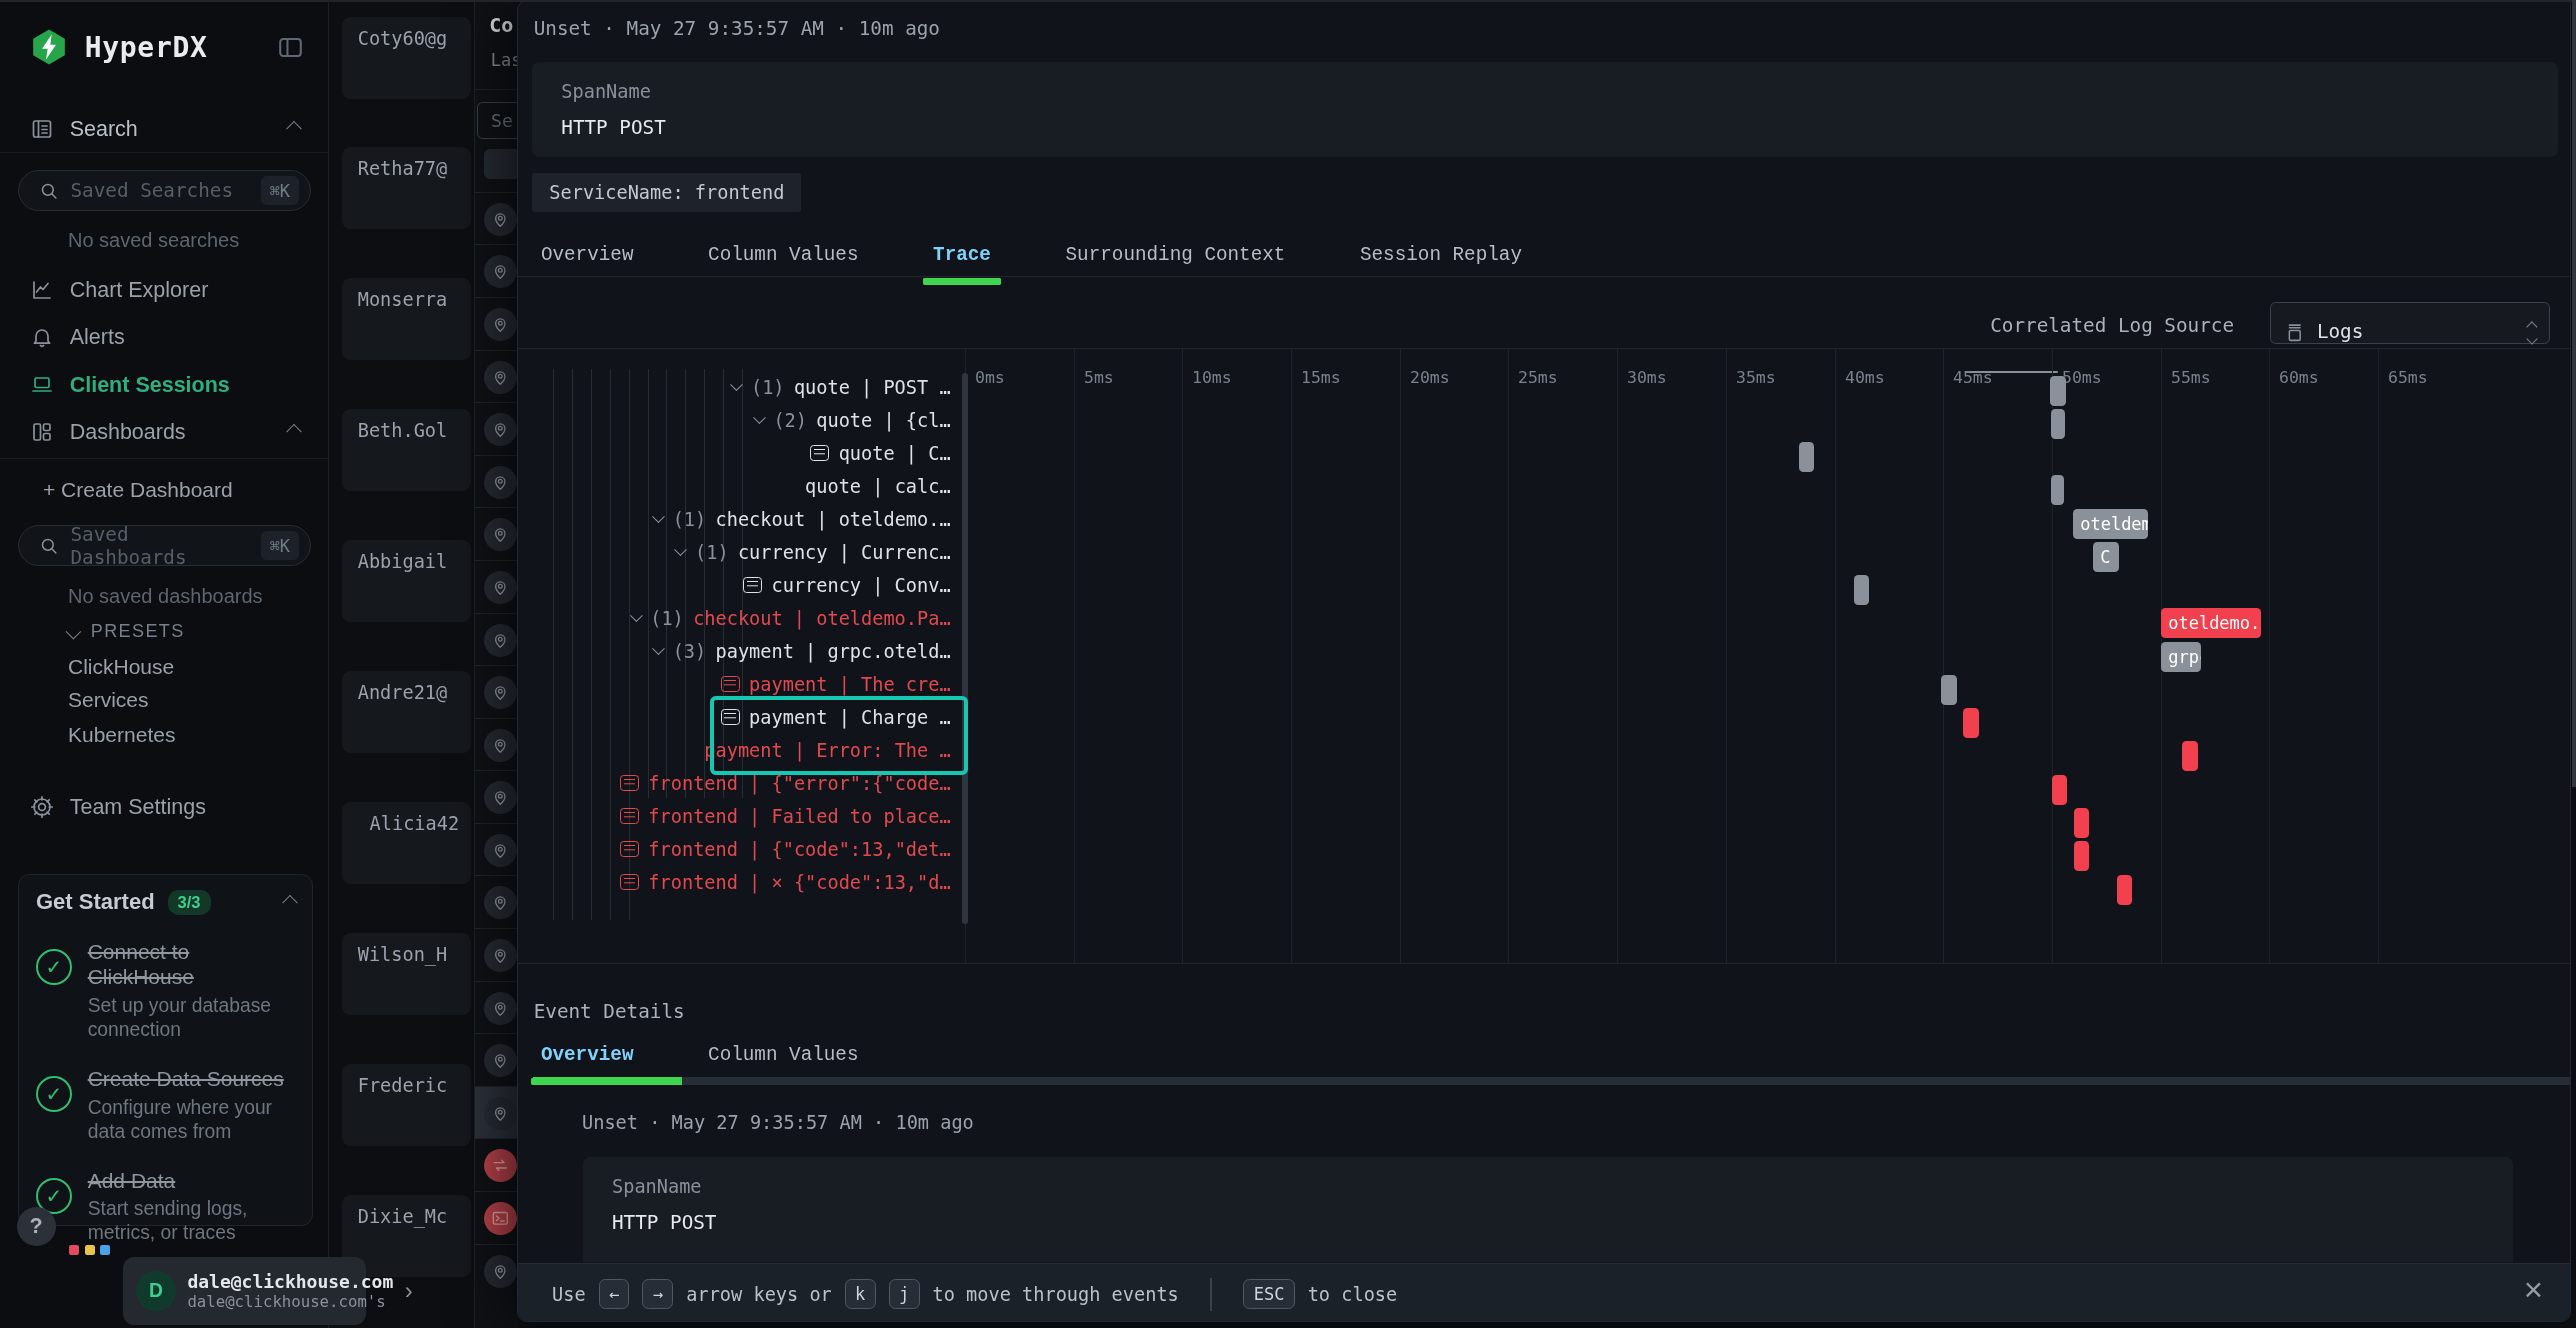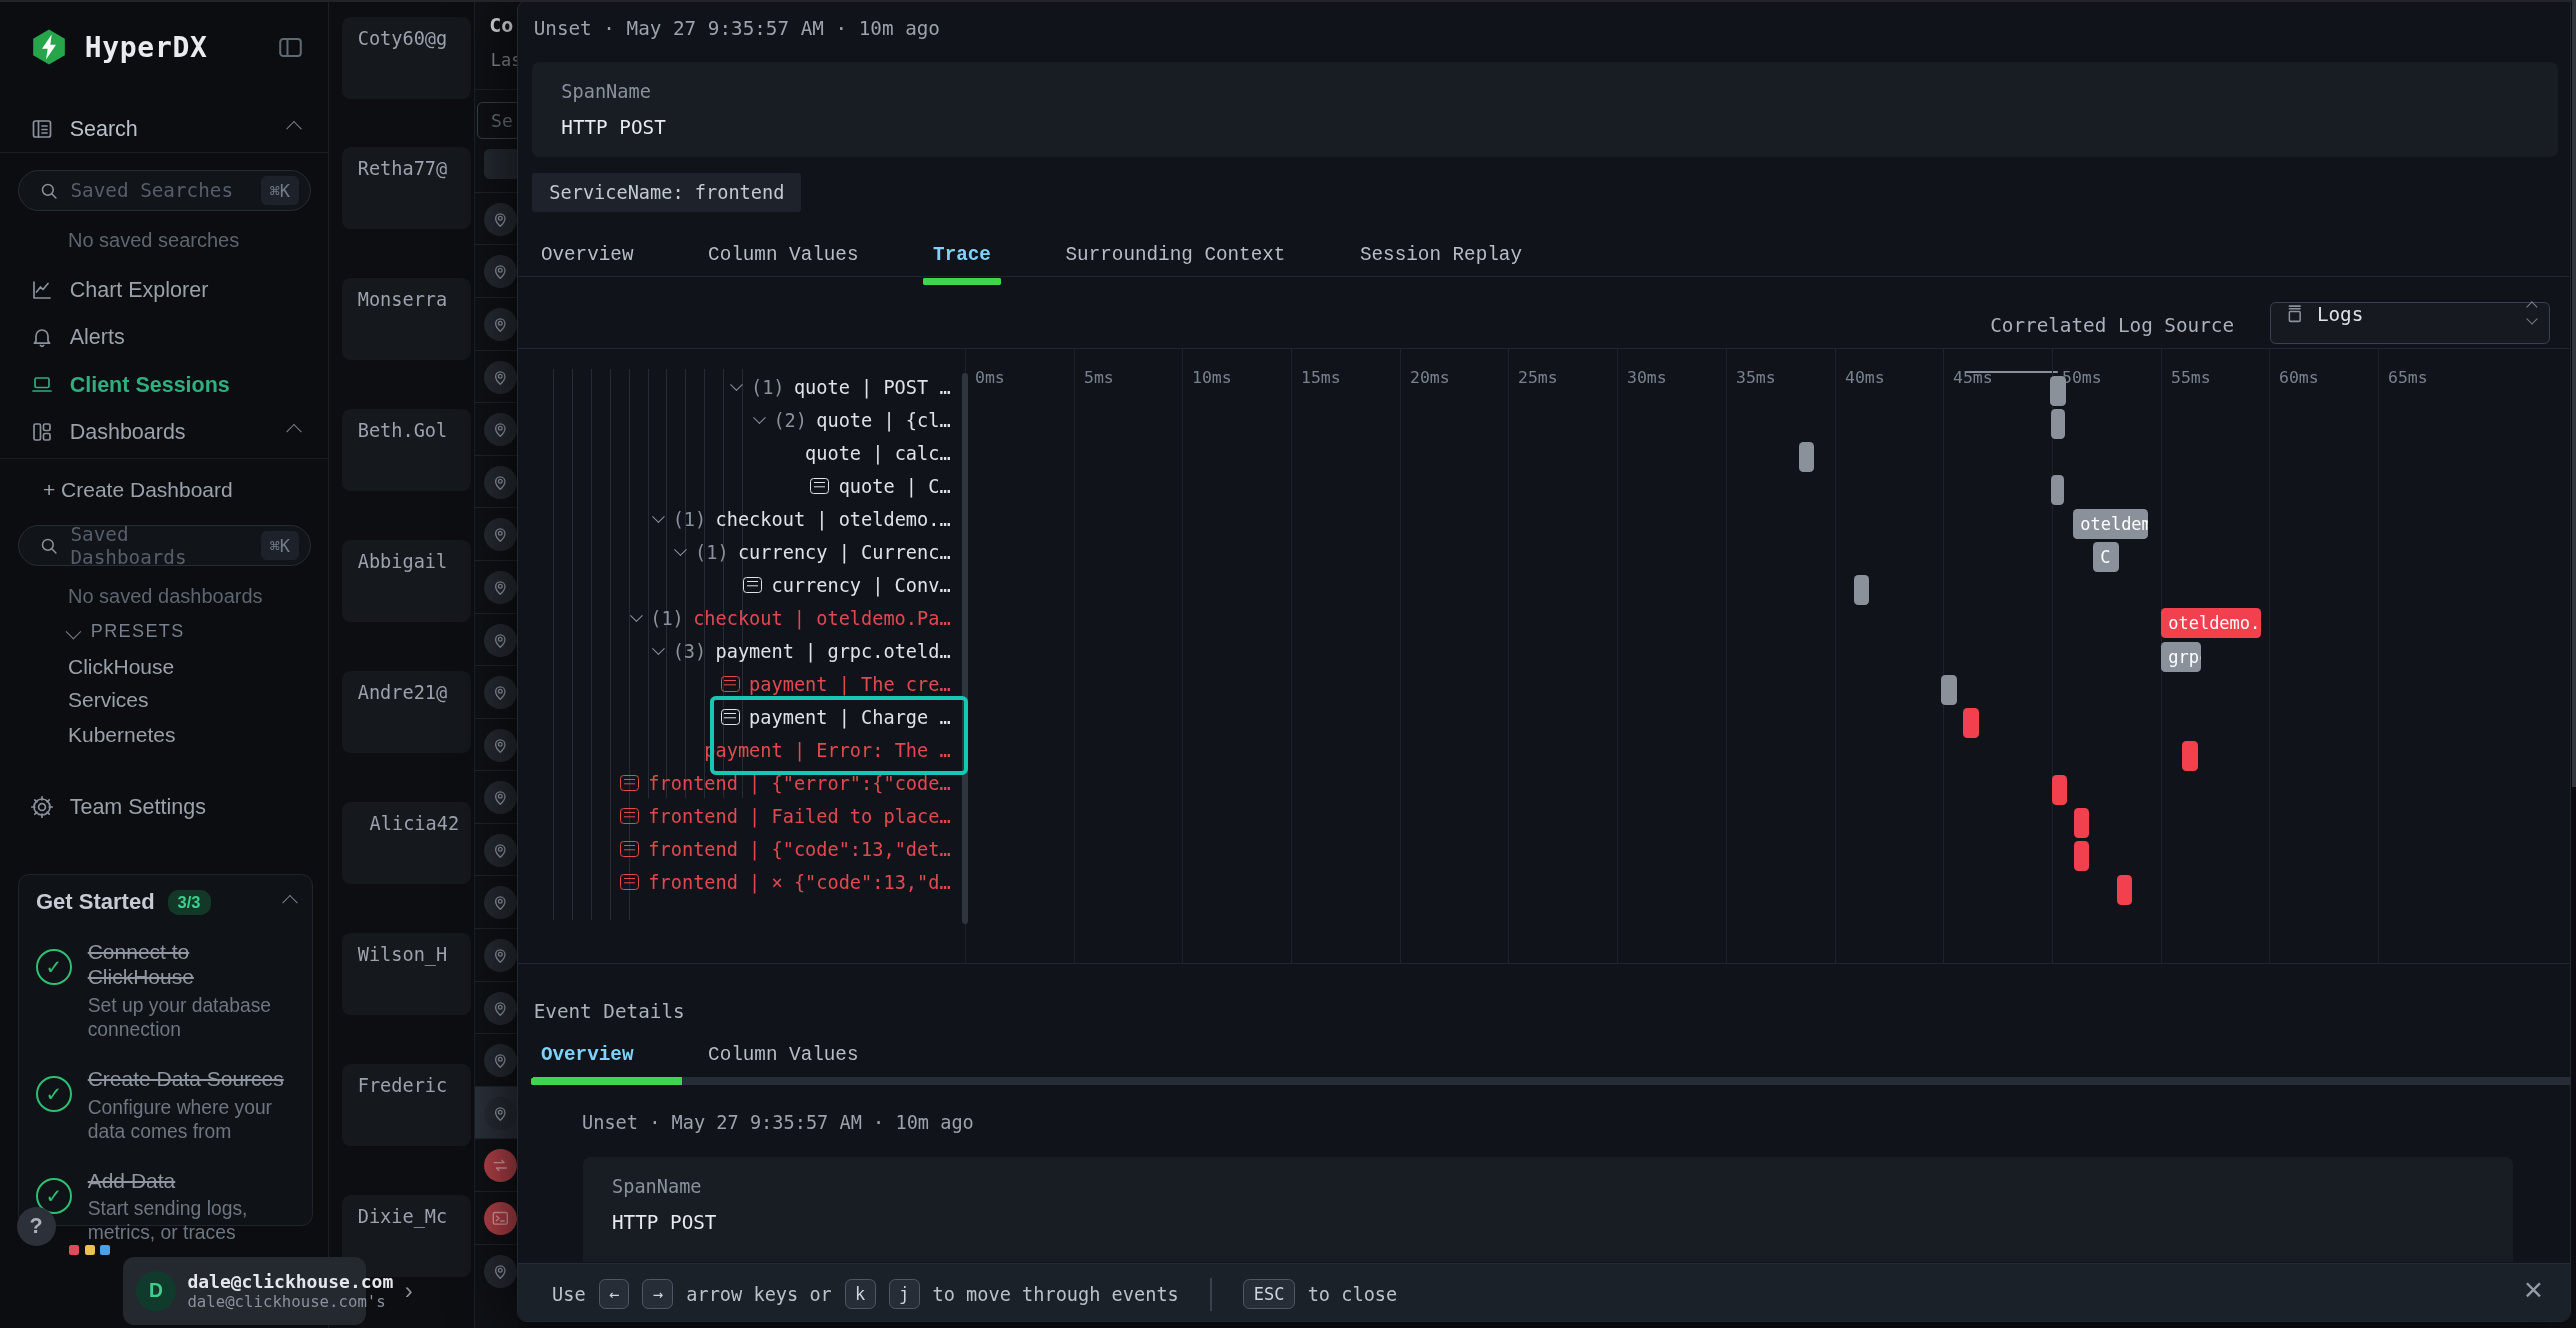--- a/index.html
+++ b/index.html
@@ -97,21 +97,21 @@
   .tab.active { color:#7dd3fc; font-weight:bold; }
   .tab.active::after { content:""; position:absolute; left:-5.7px; right:-5.7px; bottom:-1.4px; height:6.4px;
                        background:#3fd64f; border-radius:1.4px; }
   #tabs-line { position:absolute; left:0; top:275px; width:100%; height:1.4px; background:#1f252d; }
   #traceid-row { position:absolute; left:15.7px; top:308px; display:flex; align-items:center; gap:29px; }
   #traceid { color:#9aa1ab; font-size:19.3px; }
   #pencil { color:#8a919c; }
   #pencil svg { width:24px; height:24px; stroke:currentColor; fill:none; stroke-width:1.6; stroke-linejoin:round;}
   #correlated { position:absolute; right:336px; top:313px; color:#aab1bc; font-size:19.3px; }
   #log-select { position:absolute; right:20px; top:301px; width:280px; height:42px; background:#161a20;
-                border:1.1px solid #3a424d; border-radius:5.7px; display:flex; align-items:flex-start; padding:0 13px; gap:11.4px;}
+                border:1.1px solid #3a424d; border-radius:5.7px; display:flex; align-items:flex-end; padding:0 13px; gap:11.4px;}
   #log-select .val { color:#dfe3e8; font-size:19.3px; flex:1; }
   .caret-ud { display:flex; flex-direction:column; gap:4.3px; }
   .caret-ud i { width:7.9px; height:7.9px; border-left:1.4px solid #7c8591; border-bottom:1.4px solid #7c8591; display:block;}
   .caret-ud i.u { transform:rotate(135deg); } .caret-ud i.d { transform:rotate(-45deg); }
   #trace-divider { position:absolute; left:0; top:347px; width:100%; height:1.4px; background:#1f252d; }
 
   
   #waterfall { position:absolute; left:0; top:348px; width:2058px; height:614px; overflow:hidden; }
   #guides { position:absolute; left:0; top:20px; }
   .guide { position:absolute; width:1.1px; background:#262c34; }
@@ -629,25 +629,25 @@
             <span class="chv"></span>
             <span class="cnt">(1)</span>
             <span>quote | POST …</span>
           </div>
           <div class="trow">
             <span class="chv"></span>
             <span class="cnt">(2)</span>
             <span>quote | {cl…</span>
           </div>
           <div class="trow">
-            <span>quote | calc…</span>
-          </div>
-          <div class="trow">
             <span class="doc"></span>
             <span>quote | C…</span>
+          </div>
+          <div class="trow">
+            <span>quote | calc…</span>
           </div>
           <div class="trow">
             <span class="chv"></span>
             <span class="cnt">(1)</span>
             <span>checkout | oteldemo.…</span>
           </div>
           <div class="trow">
             <span class="chv"></span>
             <span class="cnt">(1)</span>
             <span>currency | Currenc…</span>

